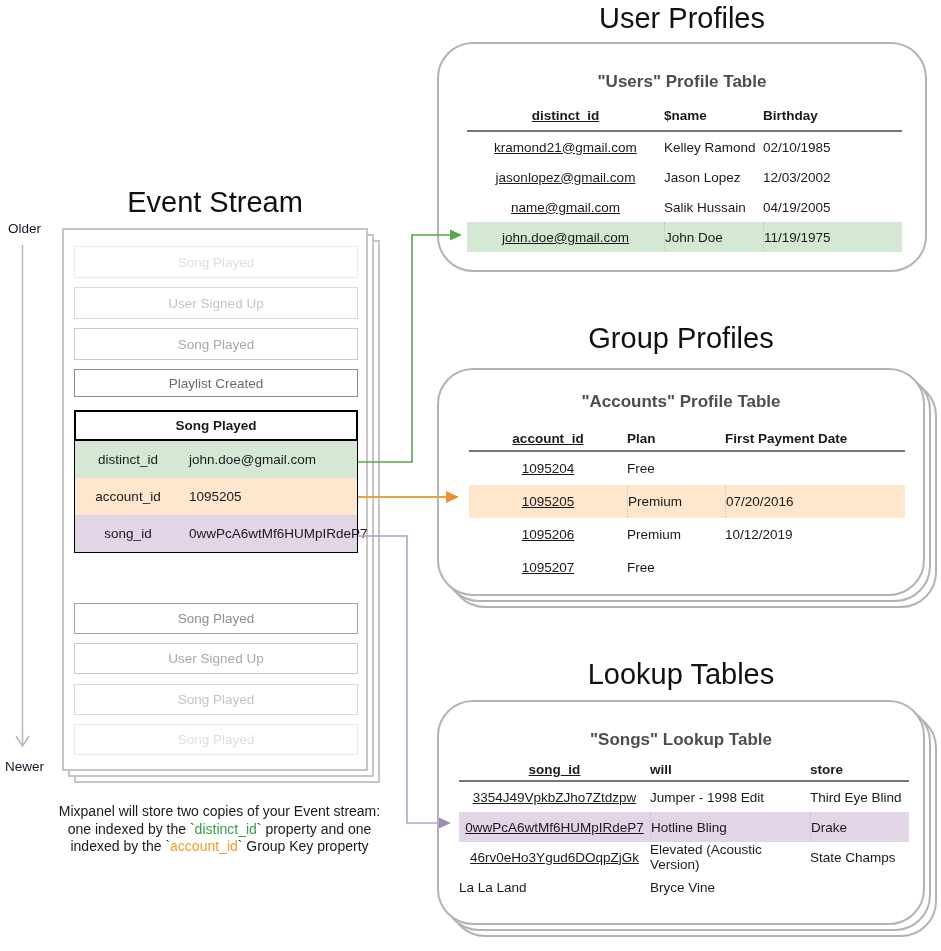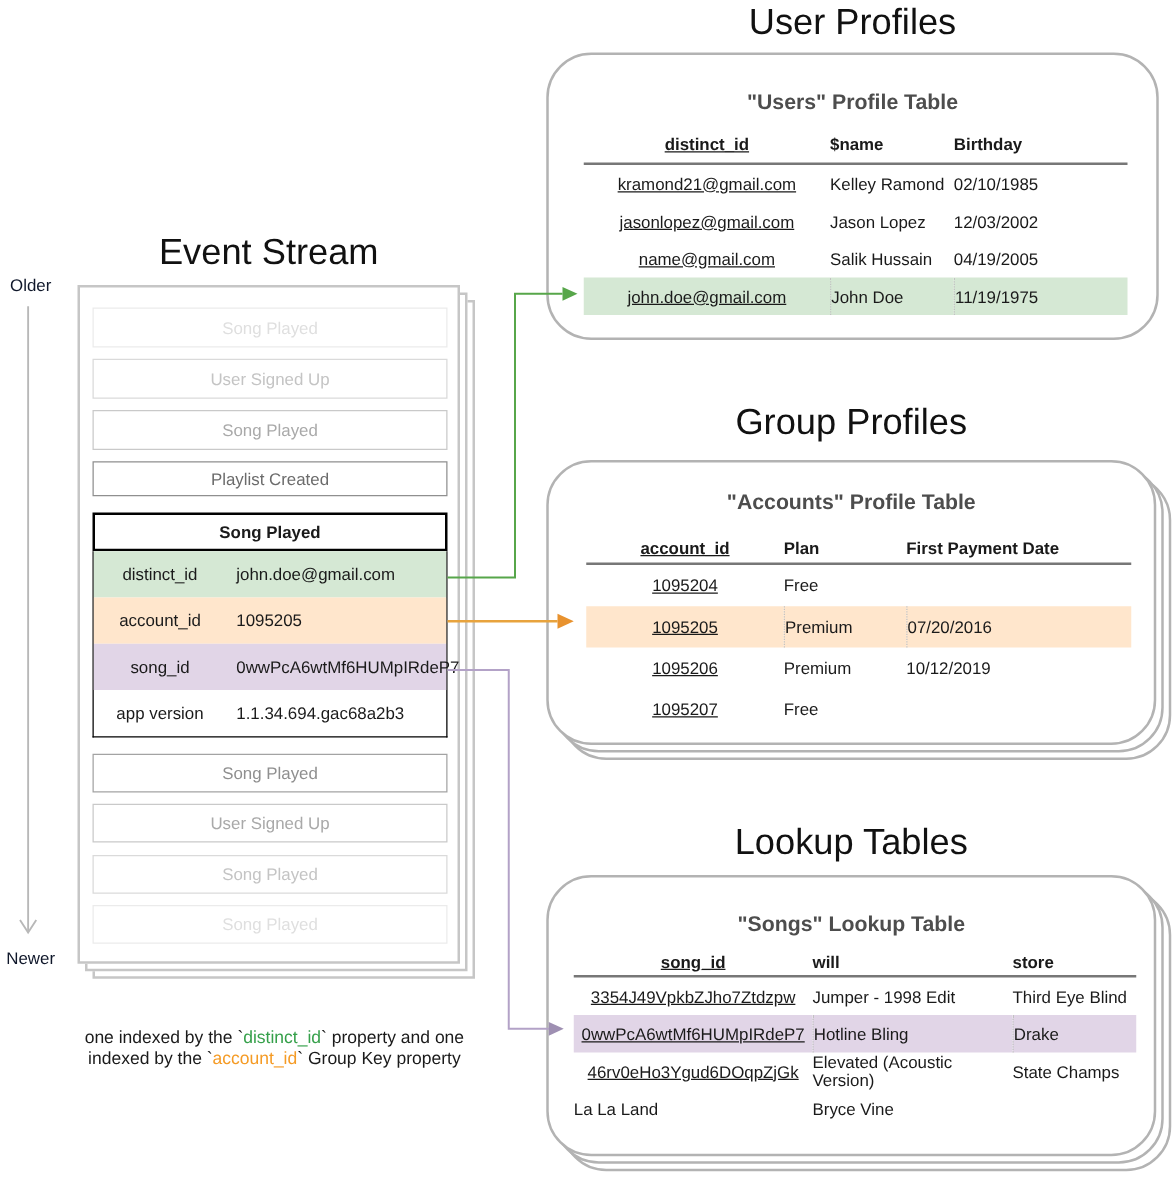--- a/index.html
+++ b/index.html
@@ -110,41 +110,37 @@
       <span class="pval">john.doe@gmail.com</span>
     </div>
     <div class="es-prop-row hl-orange">
       <span class="pkey">account_id</span>
       <span class="pval">1095205</span>
     </div>
     <div class="es-prop-row hl-purple">
       <span class="pkey">song_id</span>
       <span class="pval">0wwPcA6wtMf6HUMpIRdeP7</span>
     </div>
-    <div class="es-prop-row">
-      <span class="pkey">app version</span>
-      <span class="pval">1.1.34.694.gac68a2b3</span>
-    </div>
   </div>
 
   <div class="es-box fade-b" style="top:603px;height:31px;">
     <span>Song Played</span>
   </div>
   <div class="es-box fade-c" style="top:643px;height:31px;">
     <span>User Signed Up</span>
   </div>
   <div class="es-box fade-d" style="top:684px;height:31px;">
     <span>Song Played</span>
   </div>
   <div class="es-box fade-e" style="top:724px;height:31px;">
     <span>Song Played</span>
   </div>
 
   <div class="caption">
-    <br>
+    <span>Mixpanel will store two copies of your Event stream:</span><br>
     <span>one indexed by the `</span><span class="code-green">distinct_id</span><span>` property and one</span><br>
     <span>indexed by the `</span><span class="code-orange">account_id</span><span>` Group Key property</span>
   </div>
 
   <div class="section-title" style="left:437px;top:2px;width:490px;">User Profiles</div>
 
   <div class="card" style="left:437px;top:42px;width:490px;height:230px;">
     <div class="card-title" style="top:28px;">"Users" Profile Table</div>
     <div class="ptable u-cols" style="left:28px;top:56px;width:435px;">
       <div class="cell hcell key h30">distinct_id</div>

